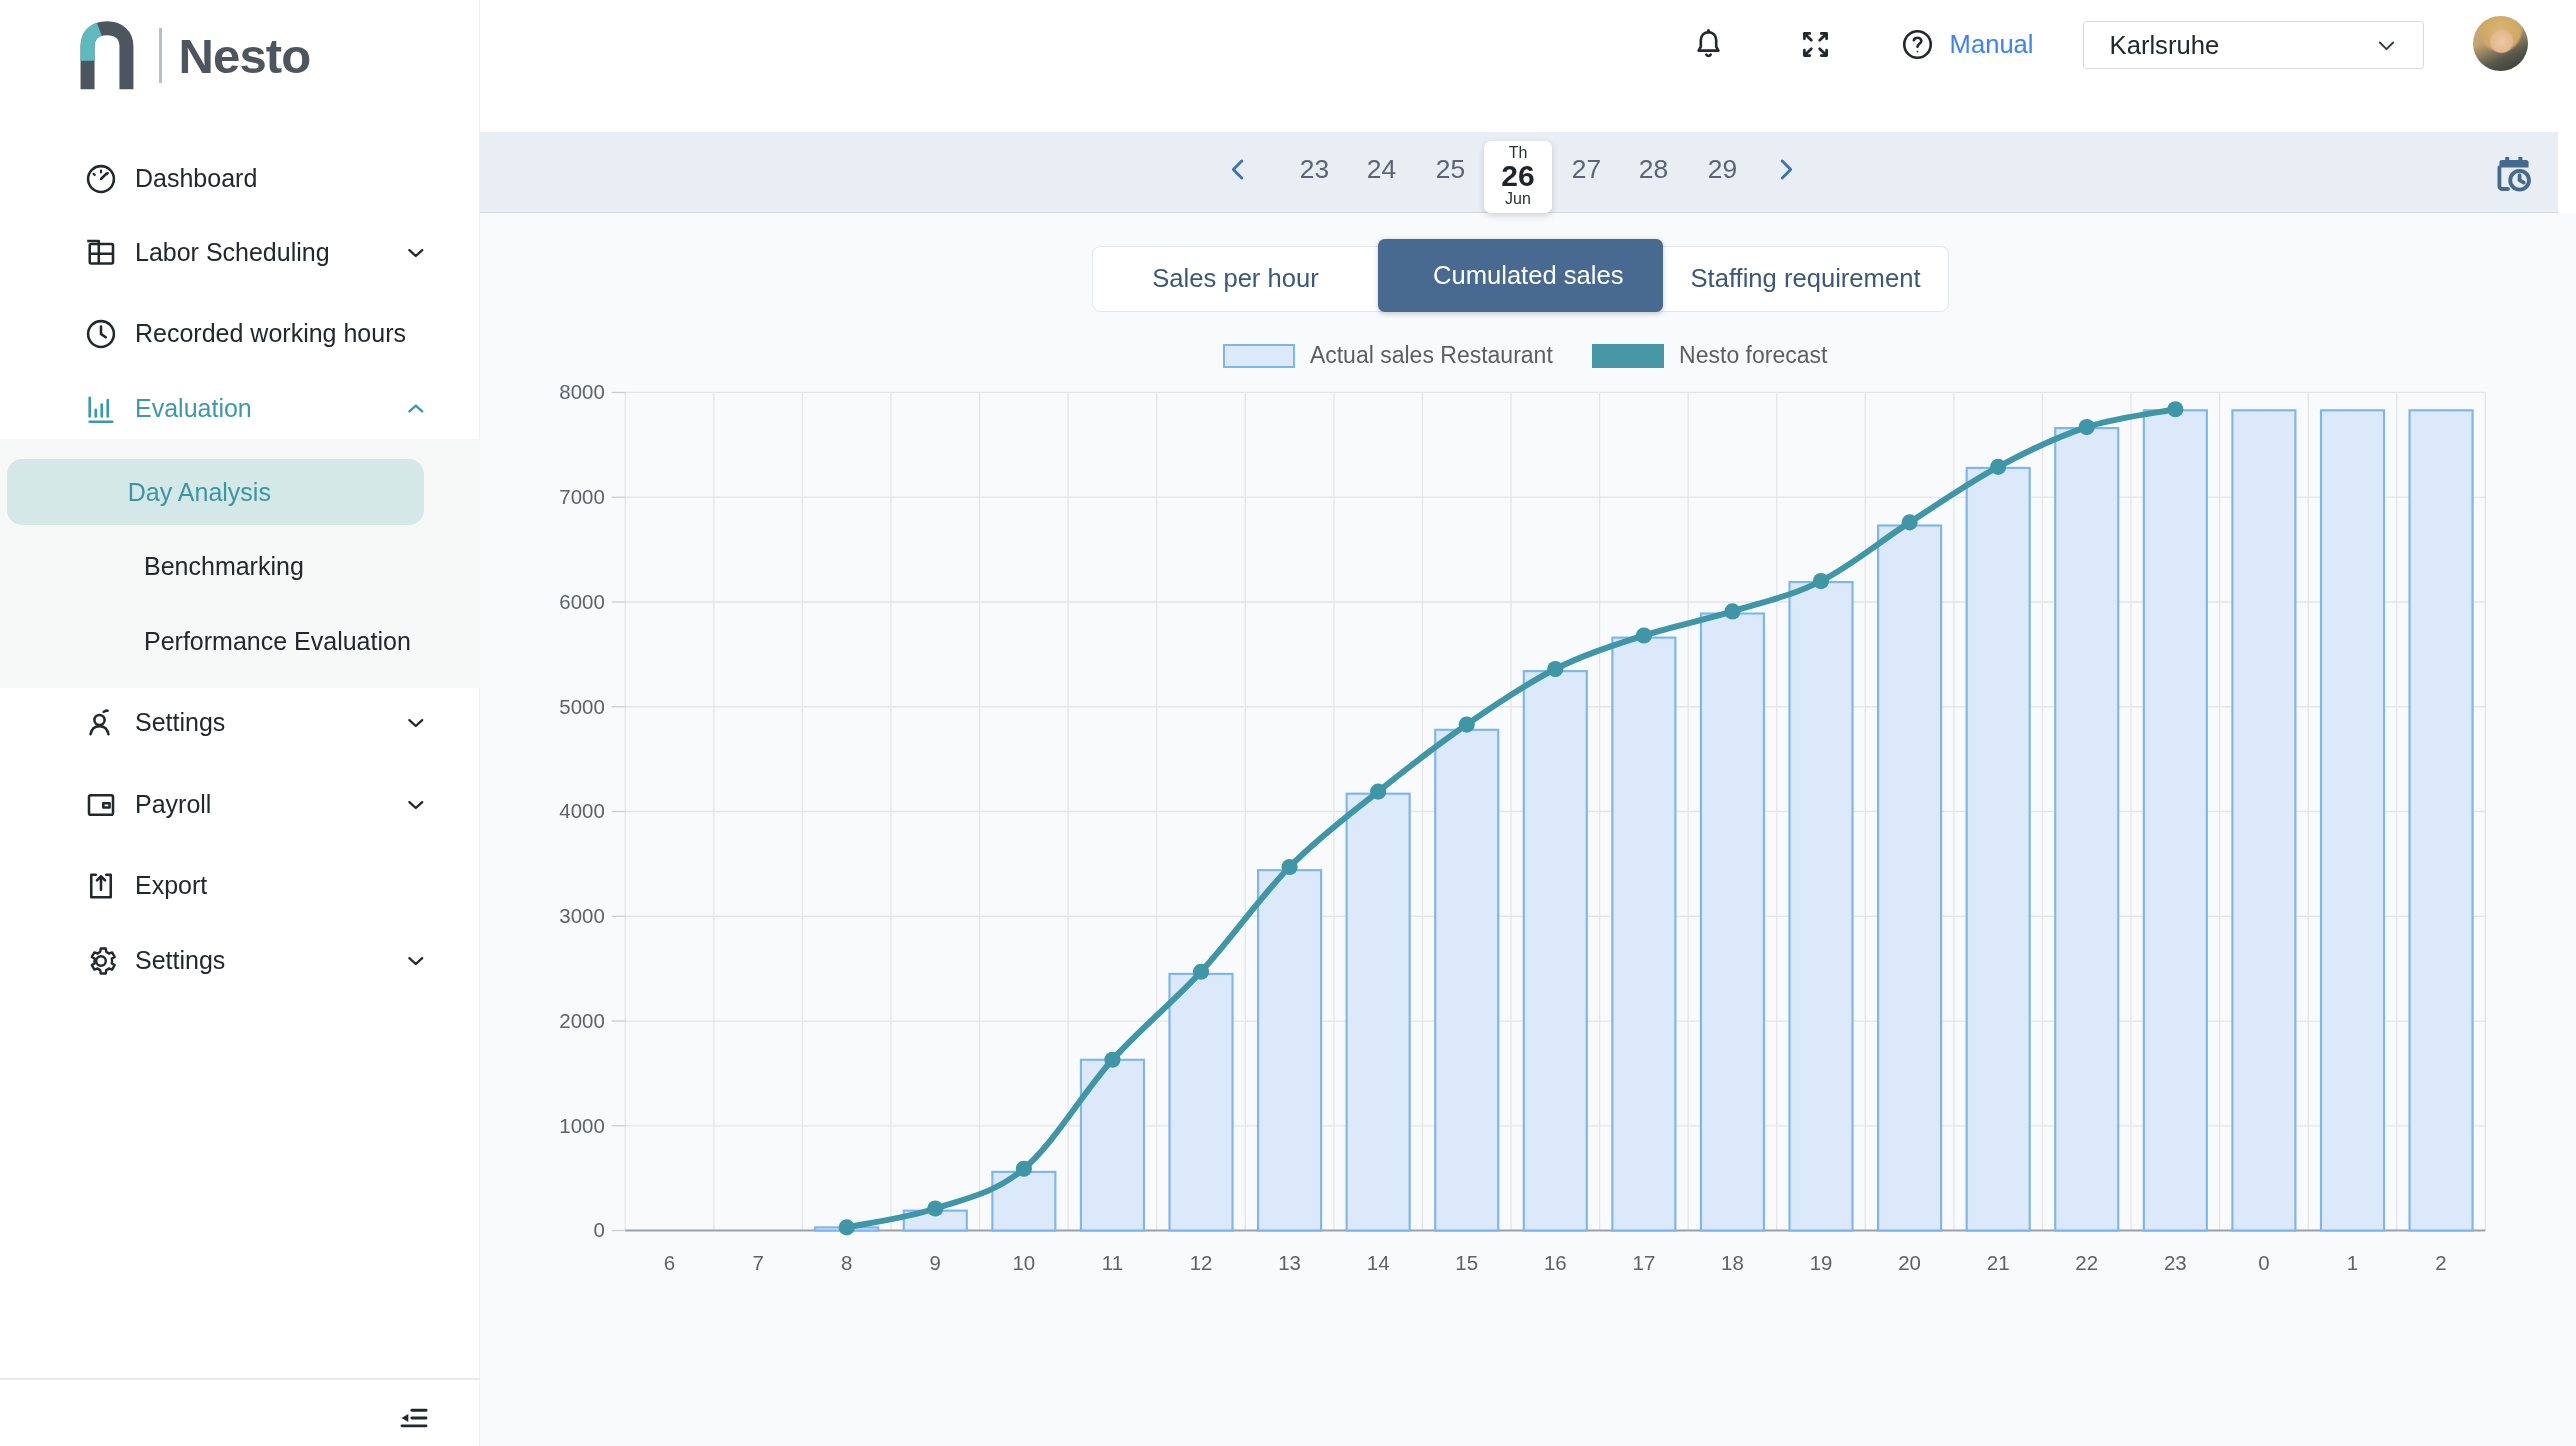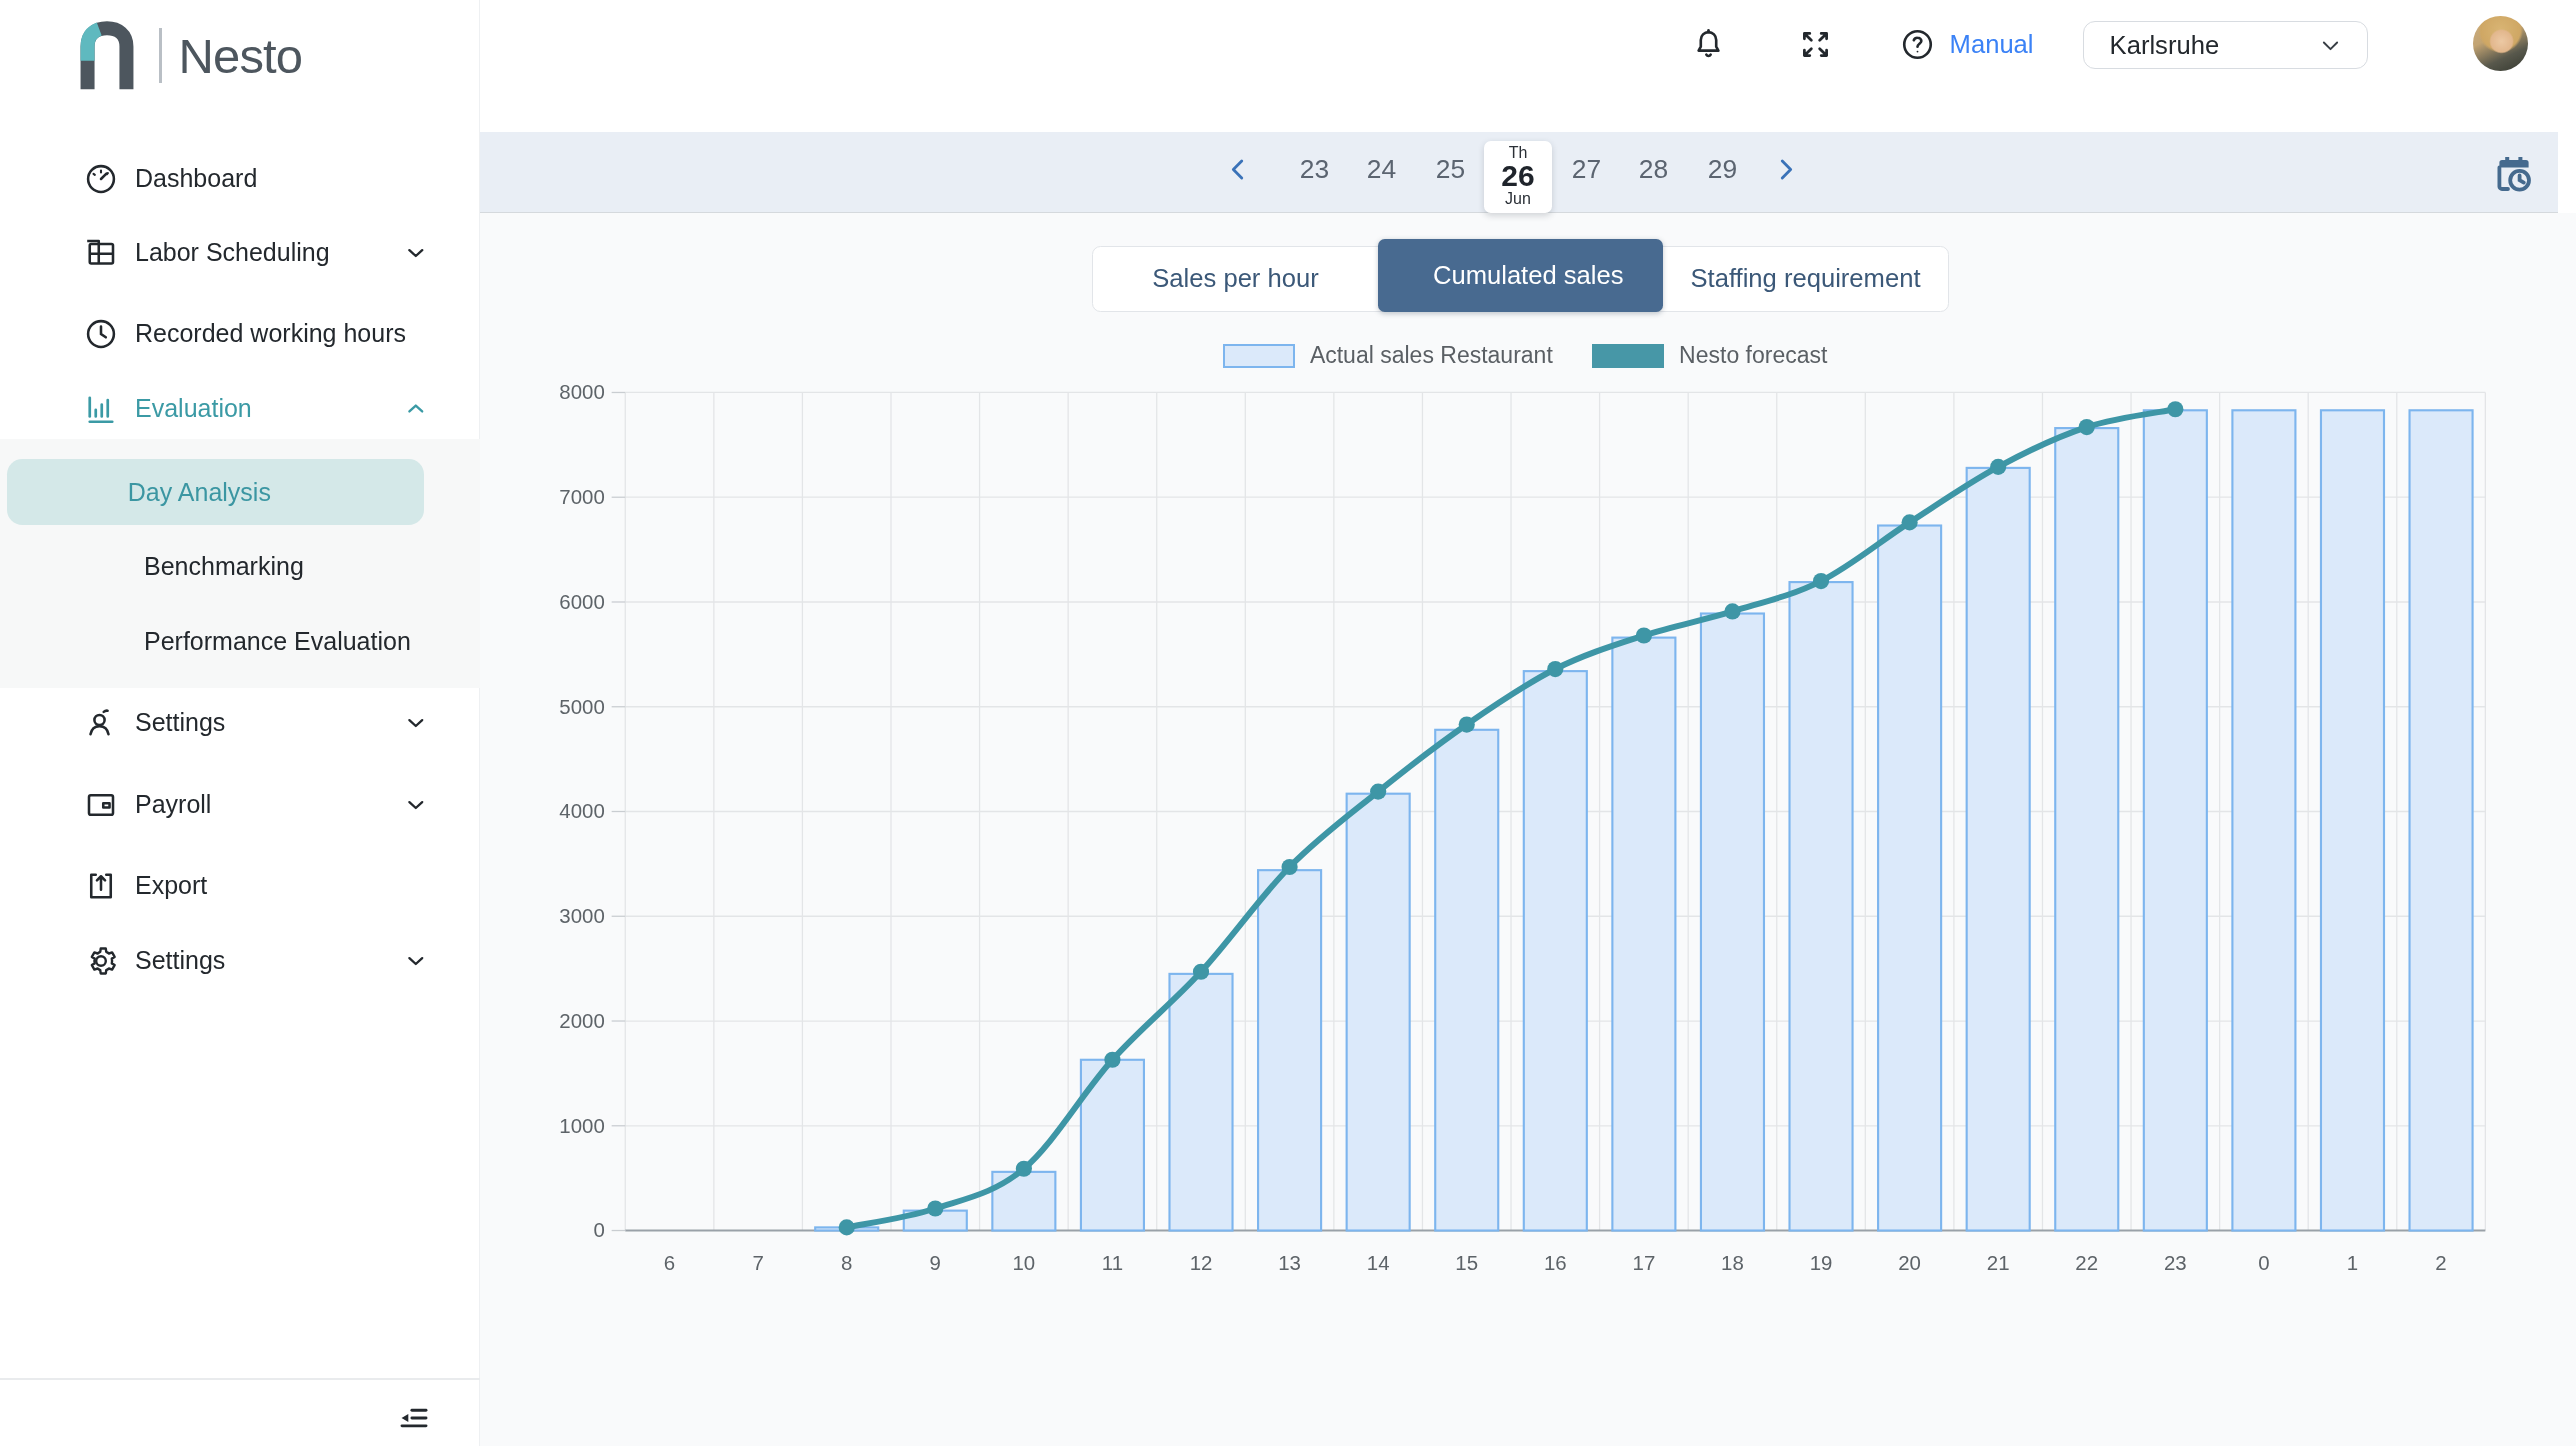--- a/index.html
+++ b/index.html
@@ -3,21 +3,21 @@
 <meta charset="utf-8">
 <style>
   * { margin:0; padding:0; box-sizing:border-box; }
   html,body { width:2576px; height:1446px; overflow:hidden; background:#fff;
     font-family:"Liberation Sans", sans-serif; color:#23282d; }
 
   
   .sidebar { position:absolute; left:0; top:0; width:480px; height:1446px;
     background:#fff; border-right:0.9px solid #eef0f2; z-index:5; }
   .logo { position:absolute; left:72px; top:19px; display:flex; align-items:center; gap:17px; }
-  .logo-name { font-size:49px; font-weight:400; color:#4d565e; letter-spacing:-0.9px; }
+  .logo-name { font-size:49px; font-weight:700; color:#4d565e; letter-spacing:-0.9px; }
   .logo-sep { width:2.6px; height:55px; background:#b9bfc5; }
   .nav-row { position:absolute; left:0; width:480px; height:41px; display:flex;
     align-items:center; cursor:pointer; }
   .nav-icon { position:absolute; left:83px; width:36px; height:36px; display:flex;
     align-items:center; justify-content:center; }
   .nav-label { position:absolute; left:135px; font-size:25px; color:#23282d; white-space:nowrap; }
   .nav-chevron { position:absolute; right:51px; width:25.6px; height:25.6px; }
   .teal { color:#3b9aa5 !important; }
   .submenu-bg { position:absolute; left:0; top:439px; width:480px; height:249px; background:#f7f8f8; }
   .pill { position:absolute; left:6.8px; top:459px; width:417px; height:66px; background:#d4e8e8;
@@ -31,22 +31,22 @@
 
   
   .main { position:absolute; left:480px; top:0; right:0; bottom:0; background:#fff; }
   .chart-region { position:absolute; left:0; top:213px; right:0; bottom:0; background:#f9fafb; }
 
   
   .hdr { position:absolute; left:0; top:0; right:0; height:132px; background:#fff; }
   .hdr-icon { position:absolute; top:25.6px; width:37px; height:37px; cursor:pointer; }
   .manual { position:absolute; left:1419px; top:25.6px; display:flex; align-items:center; gap:13.6px; cursor:pointer; }
   .manual-label { font-size:25.6px; color:#3b82f6; }
-  .loc-select { position:absolute; left:1603px; top:21px; width:285px; height:48px; background:#fff;
-    border:1.7px solid #d8dce1; border-radius:12px; display:flex; align-items:center;
+  .loc-select { position:absolute; left:1603px; top:21px; width:341px; height:48px; background:#fff;
+    border:1.7px solid #d8dce1; border-radius:3px; display:flex; align-items:center;
     justify-content:space-between; padding:0 22px 0 25.6px; cursor:pointer; }
   .loc-label { font-size:25.6px; color:#23282d; }
   .avatar { position:absolute; left:1993px; top:16px; width:55px; height:55px; border-radius:50%;
     cursor:pointer; overflow:hidden;
     background:
       radial-gradient(circle at 52% 46%, #ecc9a4 0%, #e2b78d 26%, rgba(0,0,0,0) 30%),
       radial-gradient(circle at 50% 26%, #d9b574 0%, #cfa764 40%, rgba(0,0,0,0) 46%),
       linear-gradient(155deg, #cdb083 0%, #c2a372 38%, #58584c 70%, #34382f 100%); }
 
   

